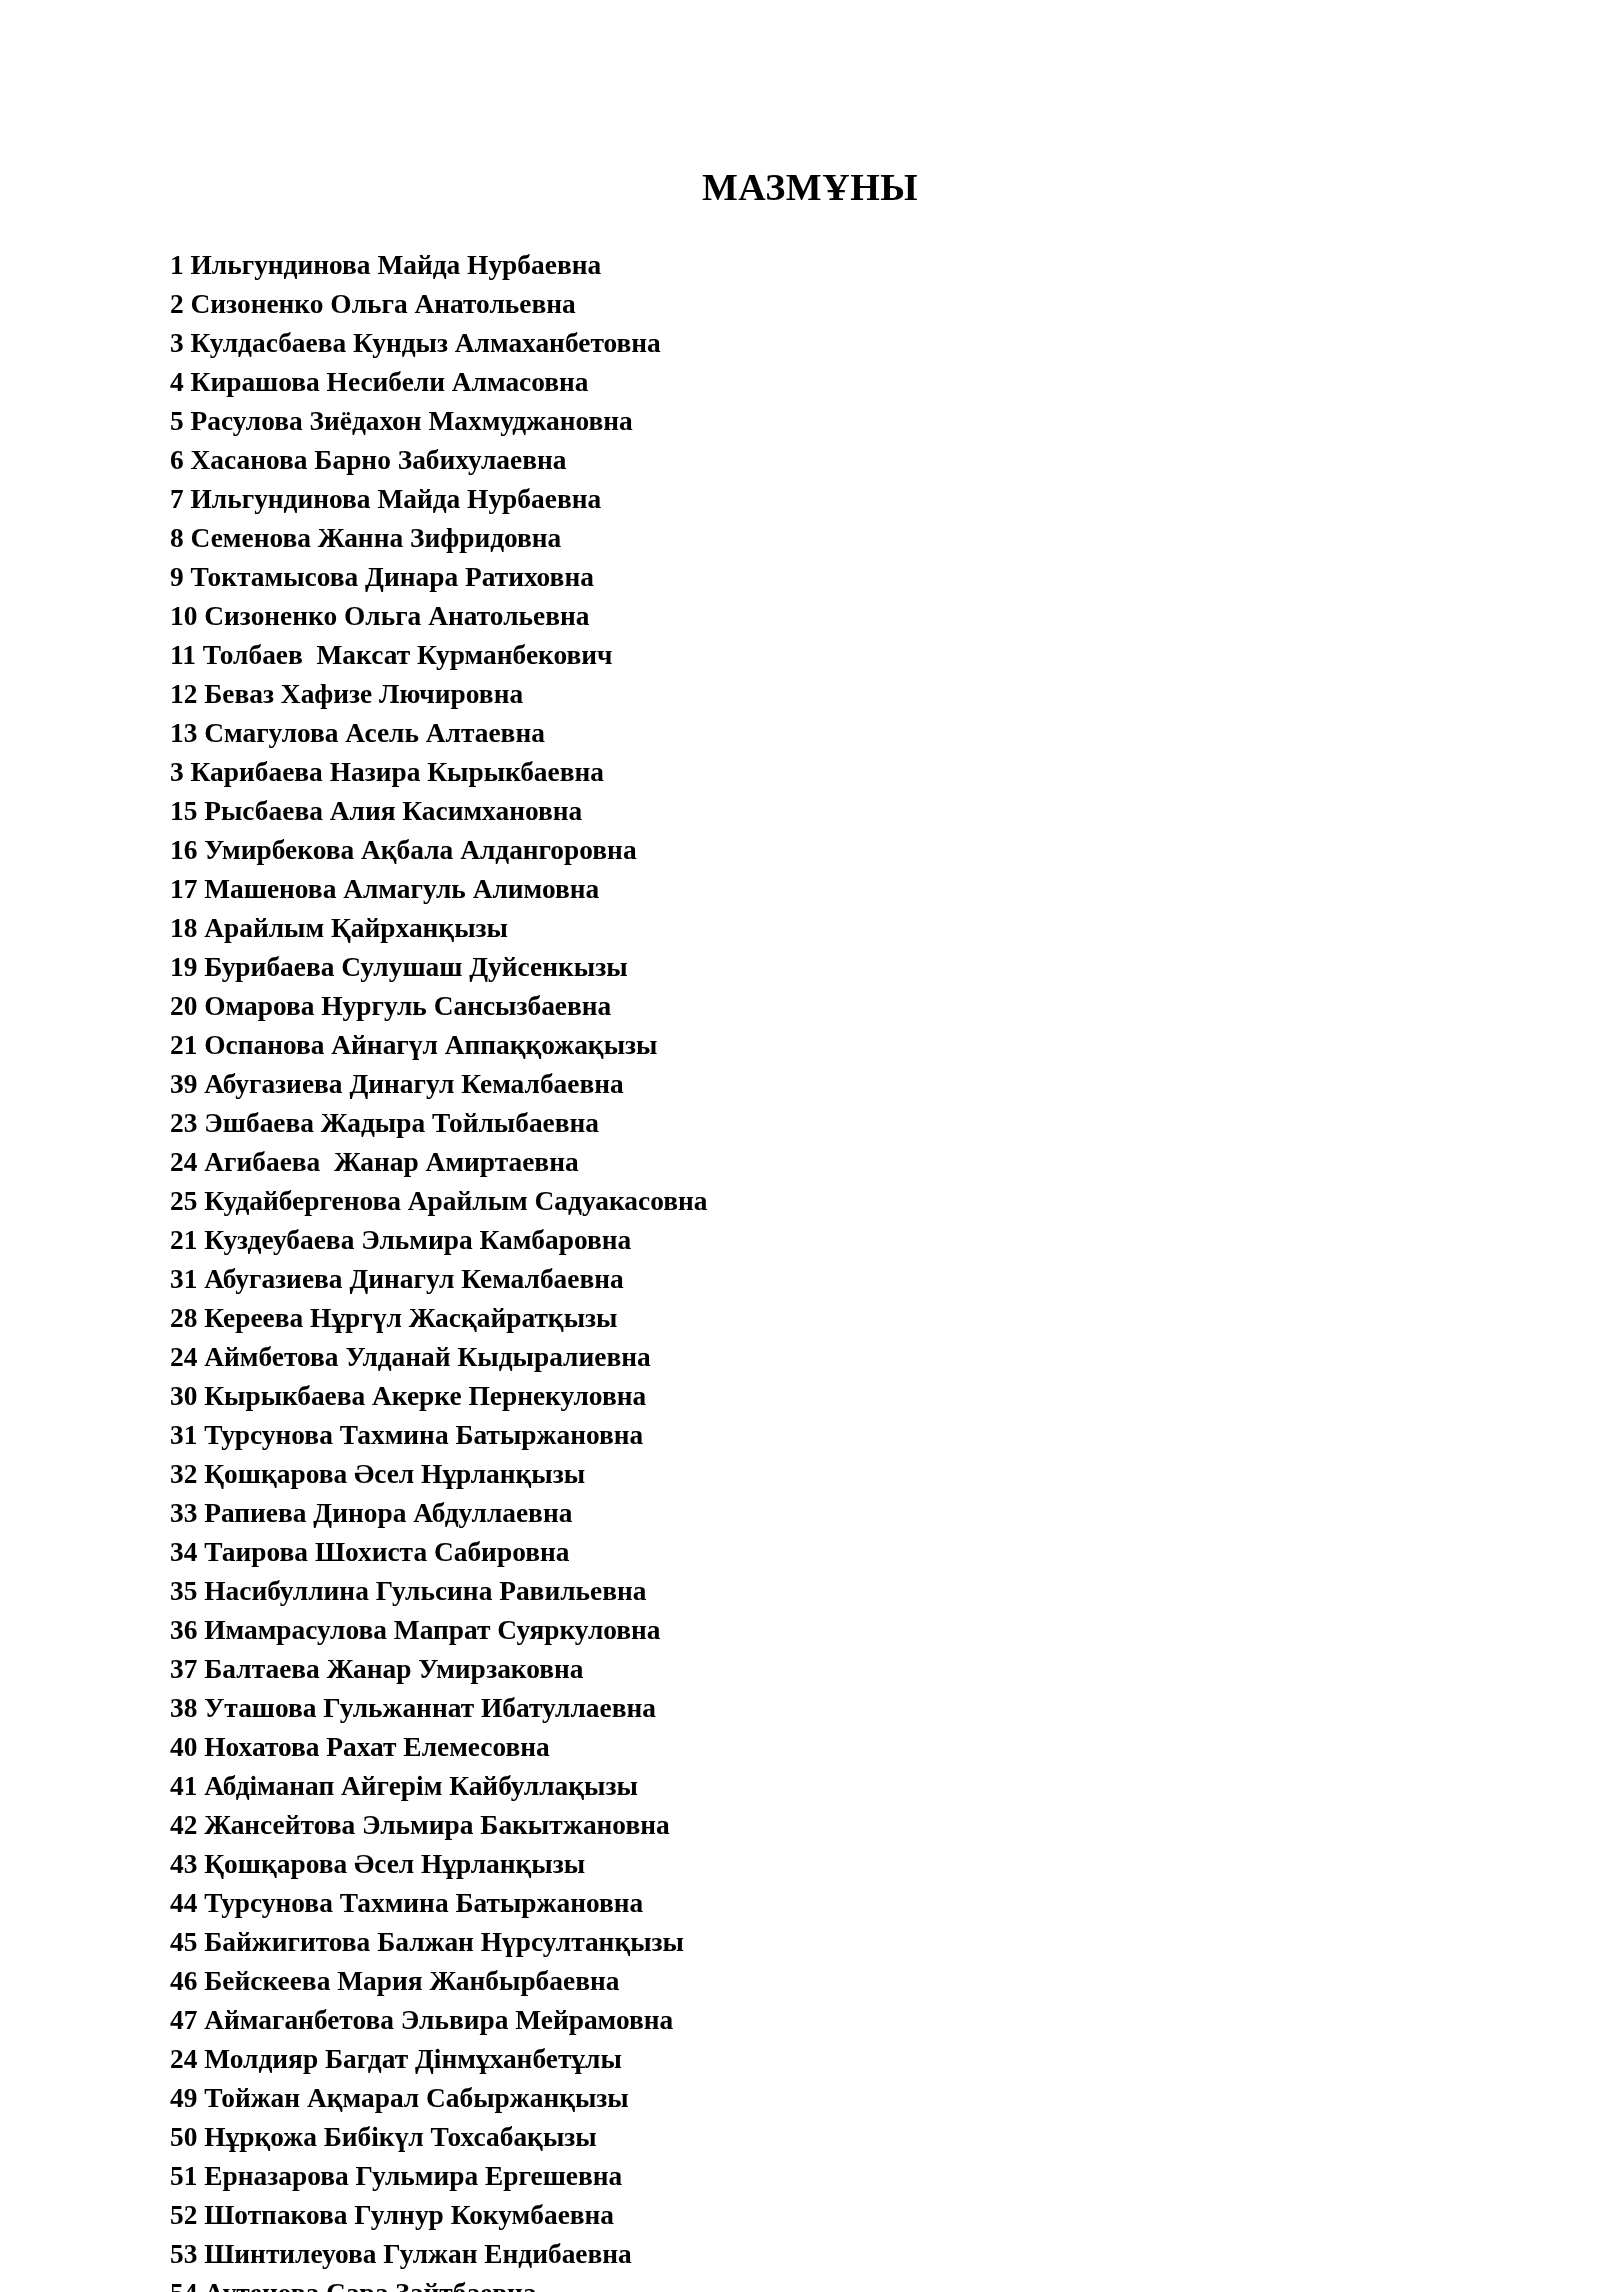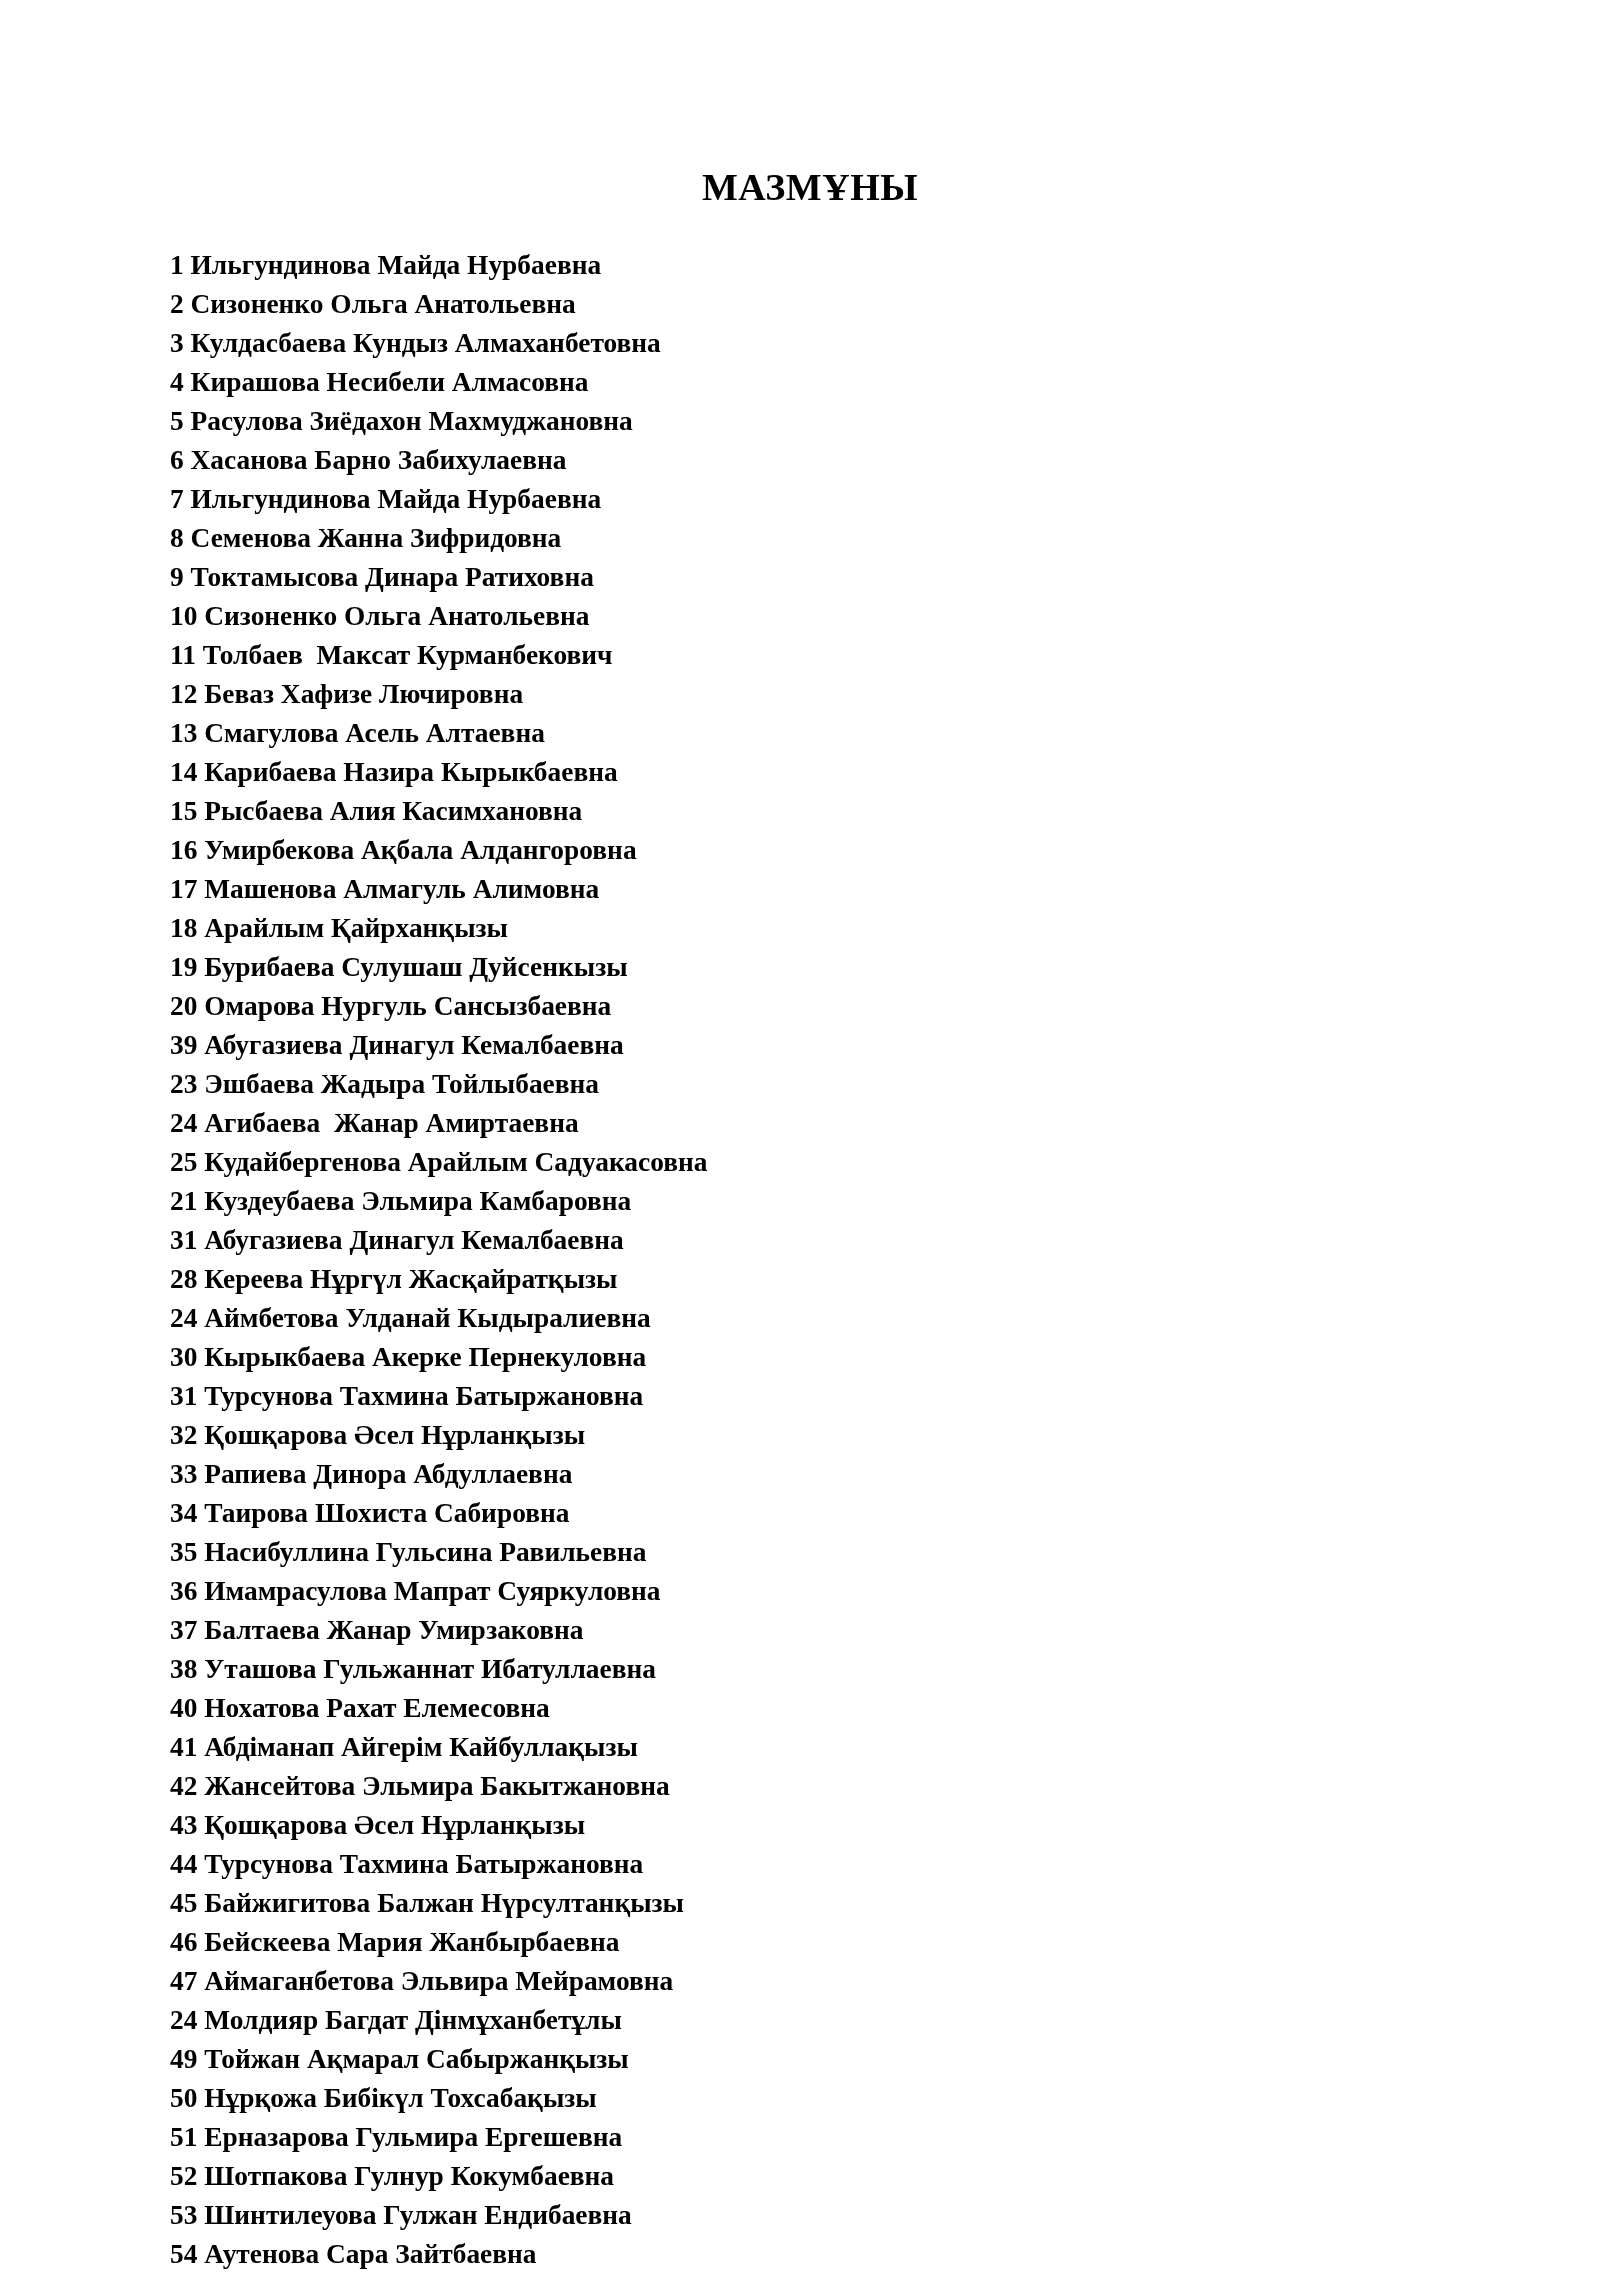--- a/index.html
+++ b/index.html
@@ -53,27 +53,28 @@
       <div class="toc-line">4 Кирашова Несибели Алмасовна</div>
       <div class="toc-line">5 Расулова Зиёдахон Махмуджановна</div>
       <div class="toc-line">6 Хасанова Барно Забихулаевна</div>
       <div class="toc-line">7 Ильгундинова Майда Нурбаевна</div>
       <div class="toc-line">8 Семенова Жанна Зифридовна</div>
       <div class="toc-line">9 Токтамысова Динара Ратиховна</div>
       <div class="toc-line">10 Сизоненко Ольга Анатольевна</div>
       <div class="toc-line">11 Толбаев  Максат Курманбекович</div>
       <div class="toc-line">12 Беваз Хафизе Лючировна</div>
       <div class="toc-line">13 Смагулова Асель Алтаевна</div>
-      <div class="toc-line">14 Карибаева Назира Кырыкбаевна</div>
+      <div class="toc-line">3 Карибаева Назира Кырыкбаевна</div>
       <div class="toc-line">15 Рысбаева Алия Касимхановна</div>
       <div class="toc-line">16 Умирбекова Ақбала Алдангоровна</div>
       <div class="toc-line">17 Машенова Алмагуль Алимовна</div>
       <div class="toc-line">18 Арайлым Қайрханқызы</div>
       <div class="toc-line">19 Бурибаева Сулушаш Дуйсенкызы</div>
       <div class="toc-line">20 Омарова Нургуль Сансызбаевна</div>
+      <div class="toc-line">21 Оспанова Айнагүл Аппаққожақызы</div>
       <div class="toc-line">39 Абугазиева Динагул Кемалбаевна</div>
       <div class="toc-line">23 Эшбаева Жадыра Тойлыбаевна</div>
       <div class="toc-line">24 Агибаева  Жанар Амиртаевна</div>
       <div class="toc-line">25 Кудайбергенова Арайлым Садуакасовна</div>
       <div class="toc-line">21 Куздеубаева Эльмира Камбаровна</div>
       <div class="toc-line">31 Абугазиева Динагул Кемалбаевна</div>
       <div class="toc-line">28 Кереева Нұргүл Жасқайратқызы</div>
       <div class="toc-line">24 Аймбетова Улданай Кыдыралиевна</div>
       <div class="toc-line">30 Кырыкбаева Акерке Пернекуловна</div>
       <div class="toc-line">31 Турсунова Тахмина Батыржановна</div>

